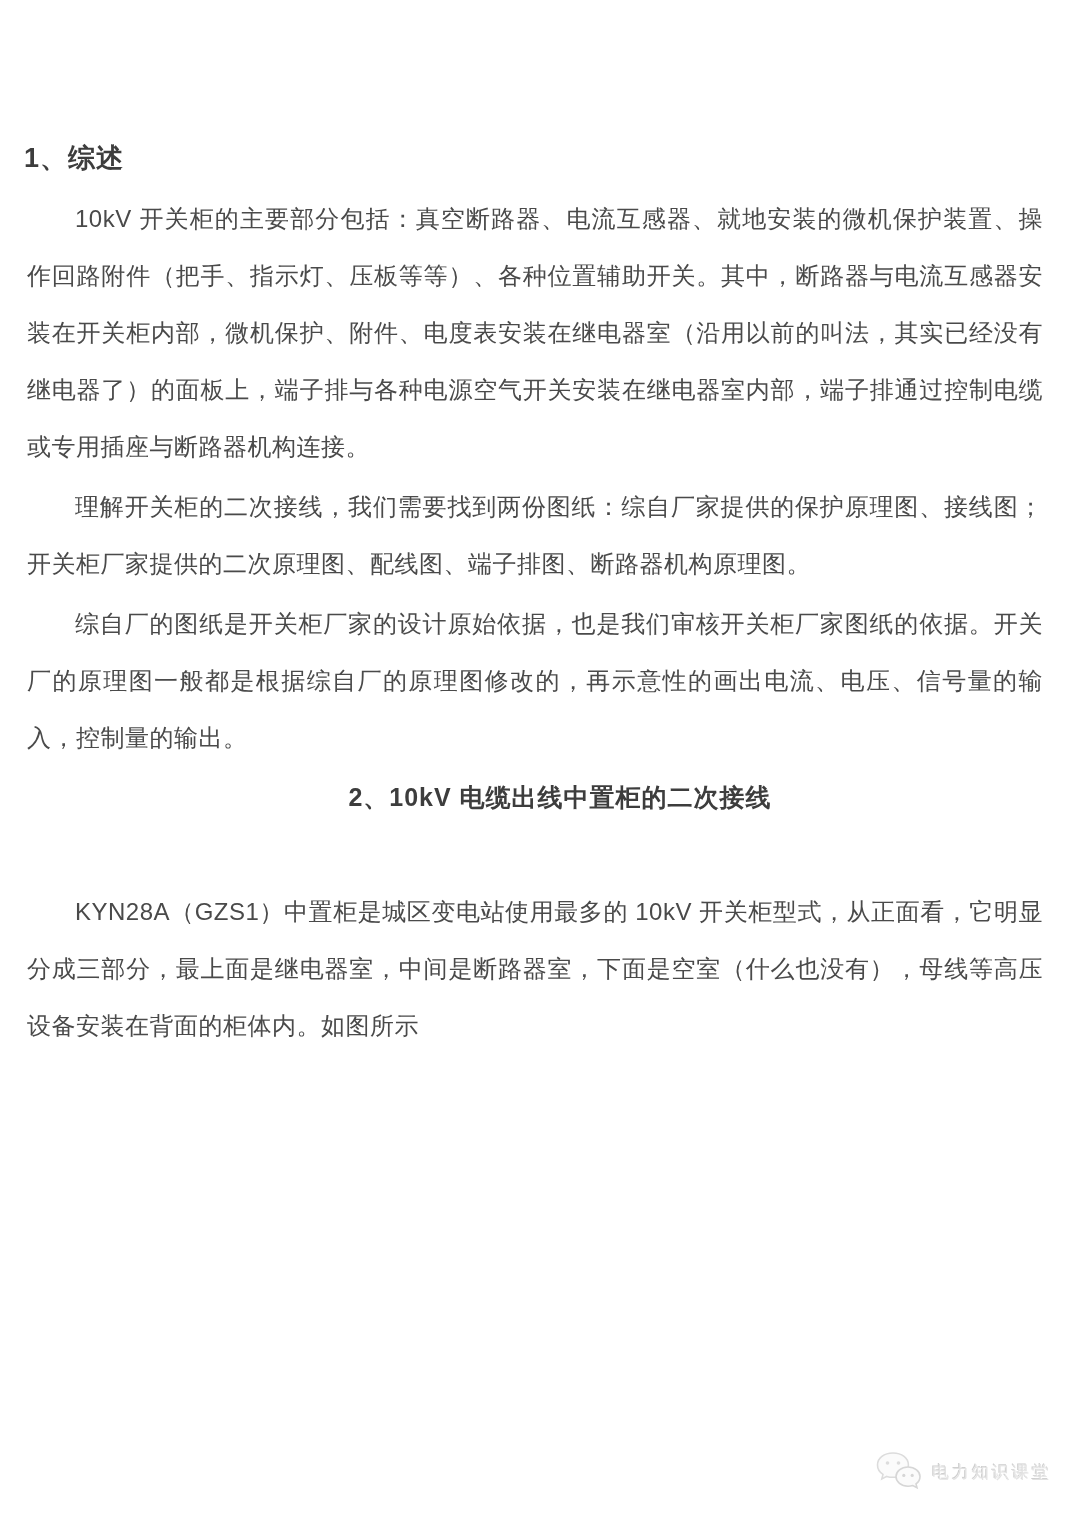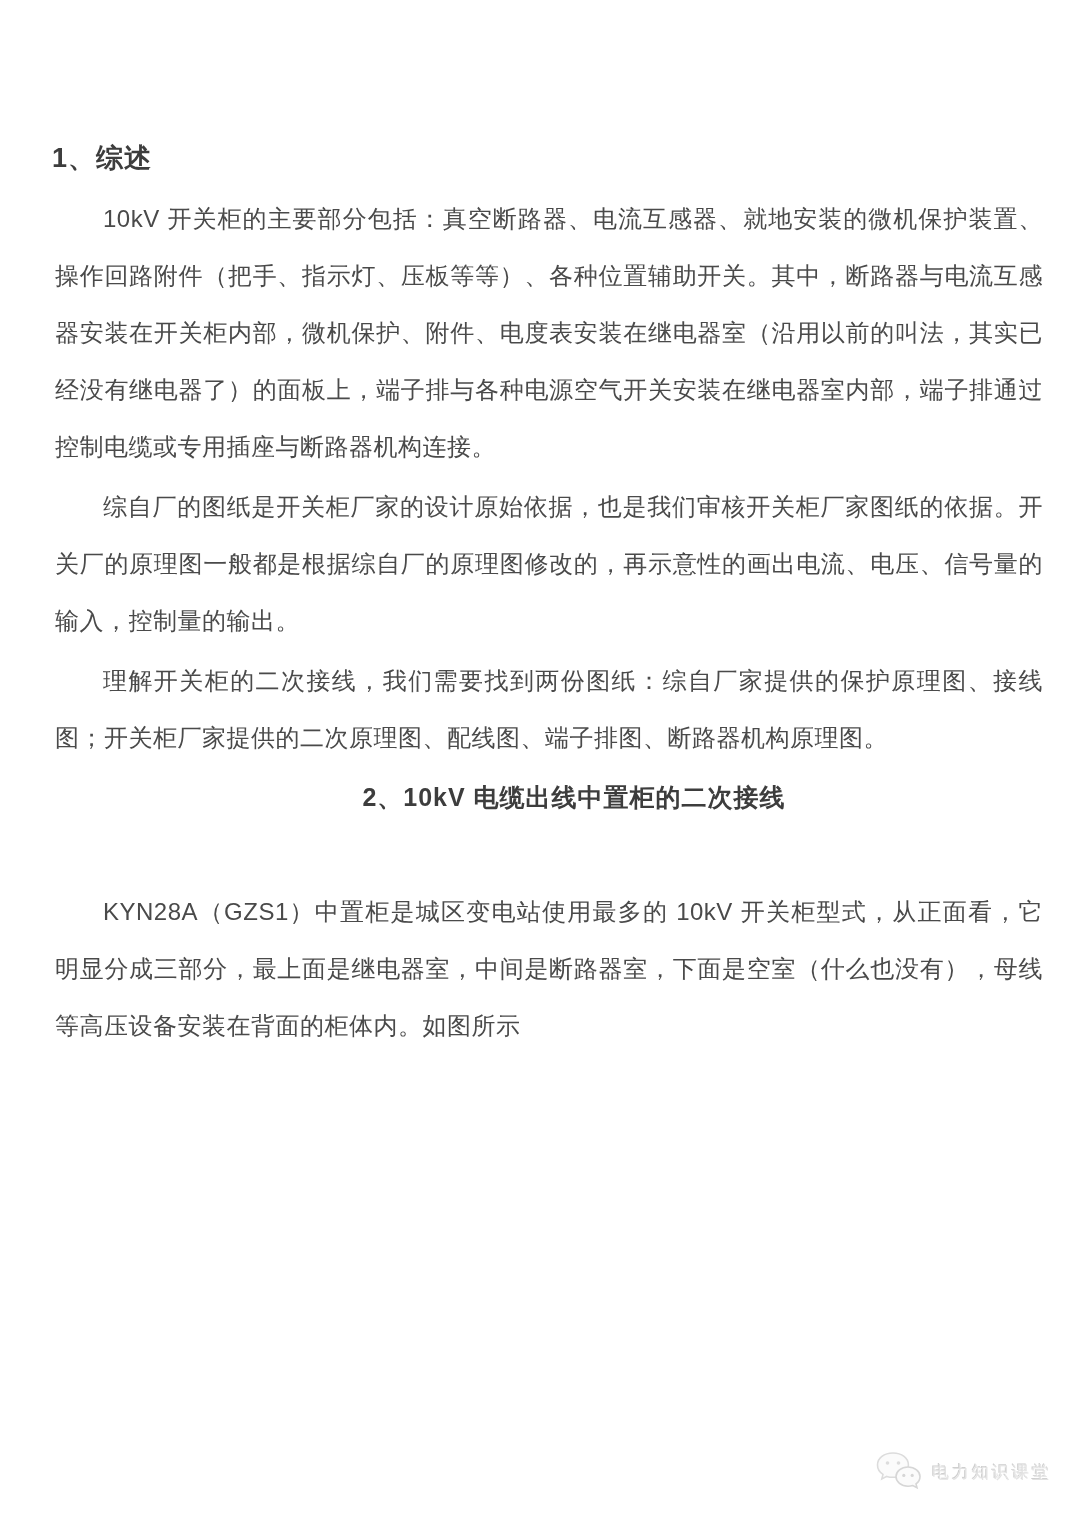--- a/index.html
+++ b/index.html
@@ -9,21 +9,21 @@
   }
   body {
     width: 1080px;
     height: 1527px;
     position: relative;
     font-family: "Liberation Sans", "DejaVu Sans", sans-serif;
     overflow: hidden;
   }
   .content {
     position: absolute;
-    left: 52px;
+    left: 24px;
     right: 34px;
     top: 130px;
     font-size: 24px;
     line-height: 57px;
     color: #4a4a4a;
     text-align: justify;
     text-justify: inter-ideograph;
     letter-spacing: 0.5px;
   }
   .h-section1 {
@@ -75,23 +75,23 @@
   }
 </style>
 </head>
 <body>
 
 <div class="content">
   <h1 class="h-section1">1、综述</h1>
 
   <p class="para">10kV 开关柜的主要部分包括：真空断路器、电流互感器、就地安装的微机保护装置、操作回路附件（把手、指示灯、压板等等）、各种位置辅助开关。其中，断路器与电流互感器安装在开关柜内部，微机保护、附件、电度表安装在继电器室（沿用以前的叫法，其实已经没有继电器了）的面板上，端子排与各种电源空气开关安装在继电器室内部，端子排通过控制电缆或专用插座与断路器机构连接。</p>
 
+  <p class="para">理解开关柜的二次接线，我们需要找到两份图纸：综自厂家提供的保护原理图、接线图；开关柜厂家提供的二次原理图、配线图、端子排图、断路器机构原理图。</p>
+
   <p class="para">综自厂的图纸是开关柜厂家的设计原始依据，也是我们审核开关柜厂家图纸的依据。开关厂的原理图一般都是根据综自厂的原理图修改的，再示意性的画出电流、电压、信号量的输入，控制量的输出。</p>
-
-  <p class="para">理解开关柜的二次接线，我们需要找到两份图纸：综自厂家提供的保护原理图、接线图；开关柜厂家提供的二次原理图、配线图、端子排图、断路器机构原理图。</p>
 
   <h2 class="h-section2">2、10kV 电缆出线中置柜的二次接线</h2>
 
   <p class="para para-gap">KYN28A（GZS1）中置柜是城区变电站使用最多的 10kV 开关柜型式，从正面看，它明显分成三部分，最上面是继电器室，中间是断路器室，下面是空室（什么也没有），母线等高压设备安装在背面的柜体内。如图所示</p>
 </div>
 
 <div class="watermark">
   <span class="watermark-icon">
     <svg viewBox="0 0 48 44" width="48" height="44" aria-hidden="true">
 

